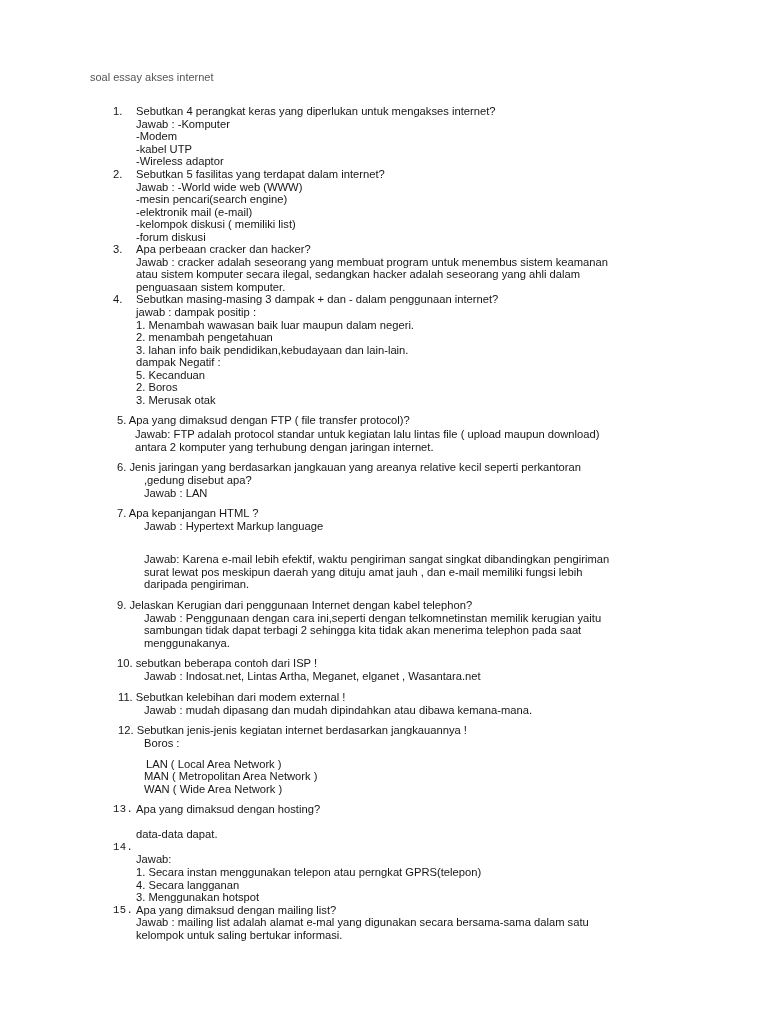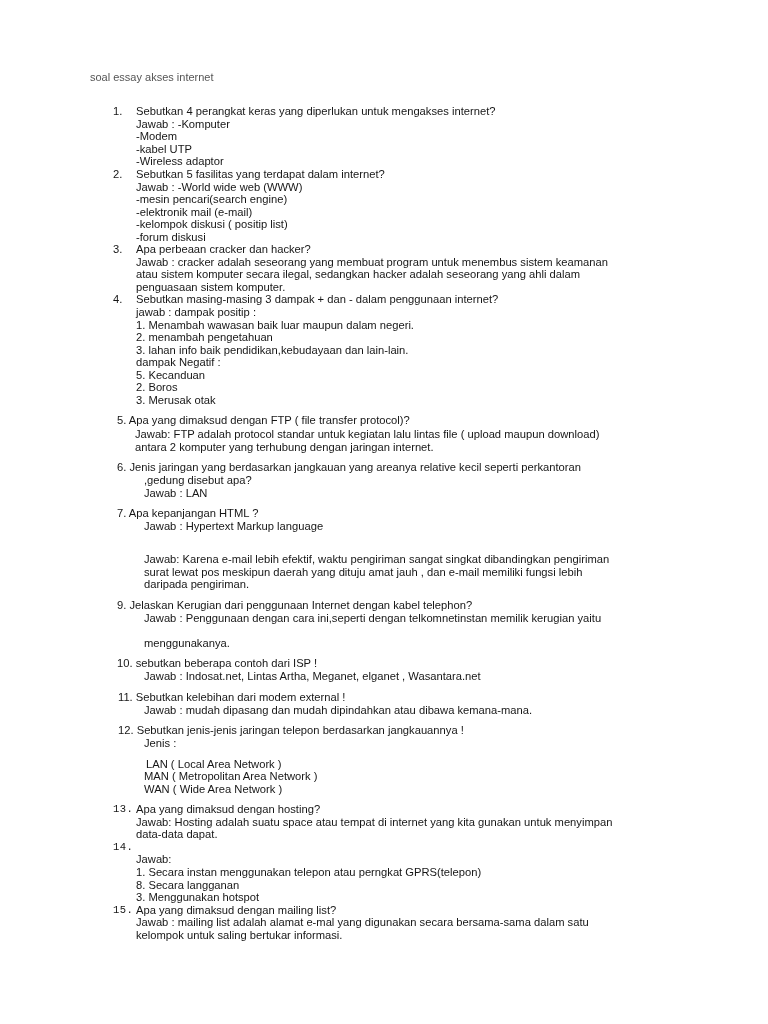--- a/index.html
+++ b/index.html
@@ -24,21 +24,21 @@
   <div class="ln" style="left:136px;top:118px">Jawab : -Komputer</div>
   <div class="ln" style="left:136px;top:130px">-Modem</div>
   <div class="ln" style="left:136px;top:143px">-kabel UTP</div>
   <div class="ln" style="left:136px;top:155px">-Wireless adaptor</div>
 
   <div class="num" style="left:113px;top:168px">2.</div>
   <div class="ln" style="left:136px;top:168px">Sebutkan 5 fasilitas yang terdapat dalam internet?</div>
   <div class="ln" style="left:136px;top:181px">Jawab : -World wide web (WWW)</div>
   <div class="ln" style="left:136px;top:193px">-mesin pencari(search engine)</div>
   <div class="ln" style="left:136px;top:206px">-elektronik mail (e-mail)</div>
-  <div class="ln" style="left:136px;top:218px">-kelompok diskusi ( positip list)</div>
+  <div class="ln" style="left:136px;top:218px">-kelompok diskusi ( memiliki list)</div>
   <div class="ln" style="left:136px;top:231px">-forum diskusi</div>
 
   <div class="num" style="left:113px;top:243px">3.</div>
   <div class="ln" style="left:136px;top:243px">Apa perbeaan cracker dan hacker?</div>
   <div class="ln" style="left:136px;top:268px">atau sistem komputer secara ilegal, sedangkan hacker adalah seseorang yang ahli dalam</div>
   <div class="ln" style="left:136px;top:256px">Jawab : cracker adalah seseorang yang membuat program untuk menembus sistem keamanan</div>
   <div class="ln" style="left:136px;top:281px">penguasaan sistem komputer.</div>
 
   <div class="num" style="left:113px;top:293px">4.</div>
   <div class="ln" style="left:136px;top:293px">Sebutkan masing-masing 3 dampak + dan - dalam penggunaan internet?</div>
@@ -61,42 +61,42 @@
 
   <div class="ln" style="left:117px;top:507px"><span>7.</span> <span>Apa kepanjangan HTML ?</span></div>
   <div class="ln" style="left:144px;top:520px">Jawab : Hypertext Markup language</div>
 
   <div class="ln" style="left:144px;top:553px">Jawab: Karena e-mail lebih efektif, waktu pengiriman sangat singkat dibandingkan pengiriman</div>
   <div class="ln" style="left:144px;top:566px">surat lewat pos meskipun daerah yang dituju amat jauh , dan e-mail memiliki fungsi lebih</div>
   <div class="ln" style="left:144px;top:578px">daripada pengiriman.</div>
 
   <div class="ln" style="left:117px;top:599px"><span>9.</span> <span>Jelaskan Kerugian dari penggunaan Internet dengan kabel telephon?</span></div>
   <div class="ln" style="left:144px;top:612px">Jawab : Penggunaan dengan cara ini,seperti dengan telkomnetinstan memilik kerugian yaitu</div>
+  <div class="ln" style="left:144px;top:624px">sambungan tidak dapat terbagi 2 sehingga kita tidak akan menerima telephon pada saat</div>
   <div class="ln" style="left:144px;top:637px">menggunakanya.</div>
 
   <div class="ln" style="left:117px;top:657px"><span>10.</span> <span>sebutkan beberapa contoh dari ISP !</span></div>
   <div class="ln" style="left:144px;top:670px">Jawab : Indosat.net, Lintas Artha, Meganet, elganet , Wasantara.net</div>
 
   <div class="ln" style="left:118px;top:691px"><span>11.</span> <span>Sebutkan kelebihan dari modem external !</span></div>
   <div class="ln" style="left:144px;top:704px">Jawab : mudah dipasang dan mudah dipindahkan atau dibawa kemana-mana.</div>
 
-  <div class="ln" style="left:118px;top:724px"><span>12.</span> <span>Sebutkan jenis-jenis jaringan telepon berdasarkan jangkauannya !</span></div>
-  <div class="ln" style="left:144px;top:737px">Jenis :</div>
+  <div class="ln" style="left:118px;top:724px"><span>12.</span> <span>Sebutkan jenis-jenis kegiatan internet berdasarkan jangkauannya !</span></div>
+  <div class="ln" style="left:144px;top:737px">Boros :</div>
   <div class="ln" style="left:146px;top:758px">LAN ( Local Area Network )</div>
   <div class="ln" style="left:144px;top:770px">MAN ( Metropolitan Area Network )</div>
   <div class="ln" style="left:144px;top:783px">WAN ( Wide Area Network )</div>
 
   <div class="num mono" style="left:113px;top:803px">13.</div>
   <div class="ln" style="left:136px;top:803px">Apa yang dimaksud dengan hosting?</div>
-  <div class="ln" style="left:136px;top:816px">Jawab: Hosting adalah suatu space atau tempat di internet yang kita gunakan untuk menyimpan</div>
   <div class="ln" style="left:136px;top:828px">data-data dapat.</div>
 
   <div class="num mono" style="left:113px;top:841px">14.</div>
   <div class="ln" style="left:136px;top:853px">Jawab:</div>
   <div class="ln" style="left:136px;top:866px">1. Secara instan menggunakan telepon atau perngkat GPRS(telepon)</div>
-  <div class="ln" style="left:136px;top:879px">8. Secara langganan</div>
+  <div class="ln" style="left:136px;top:879px">4. Secara langganan</div>
   <div class="ln" style="left:136px;top:891px">3. Menggunakan hotspot</div>
 
   <div class="num mono" style="left:113px;top:904px">15.</div>
   <div class="ln" style="left:136px;top:904px"> Apa yang dimaksud dengan mailing list?</div>
   <div class="ln" style="left:136px;top:916px">Jawab : mailing list adalah alamat e-mal yang digunakan secara bersama-sama dalam satu</div>
   <div class="ln" style="left:136px;top:929px">kelompok untuk saling bertukar informasi.</div>
 </div>
 
 </body></html>

